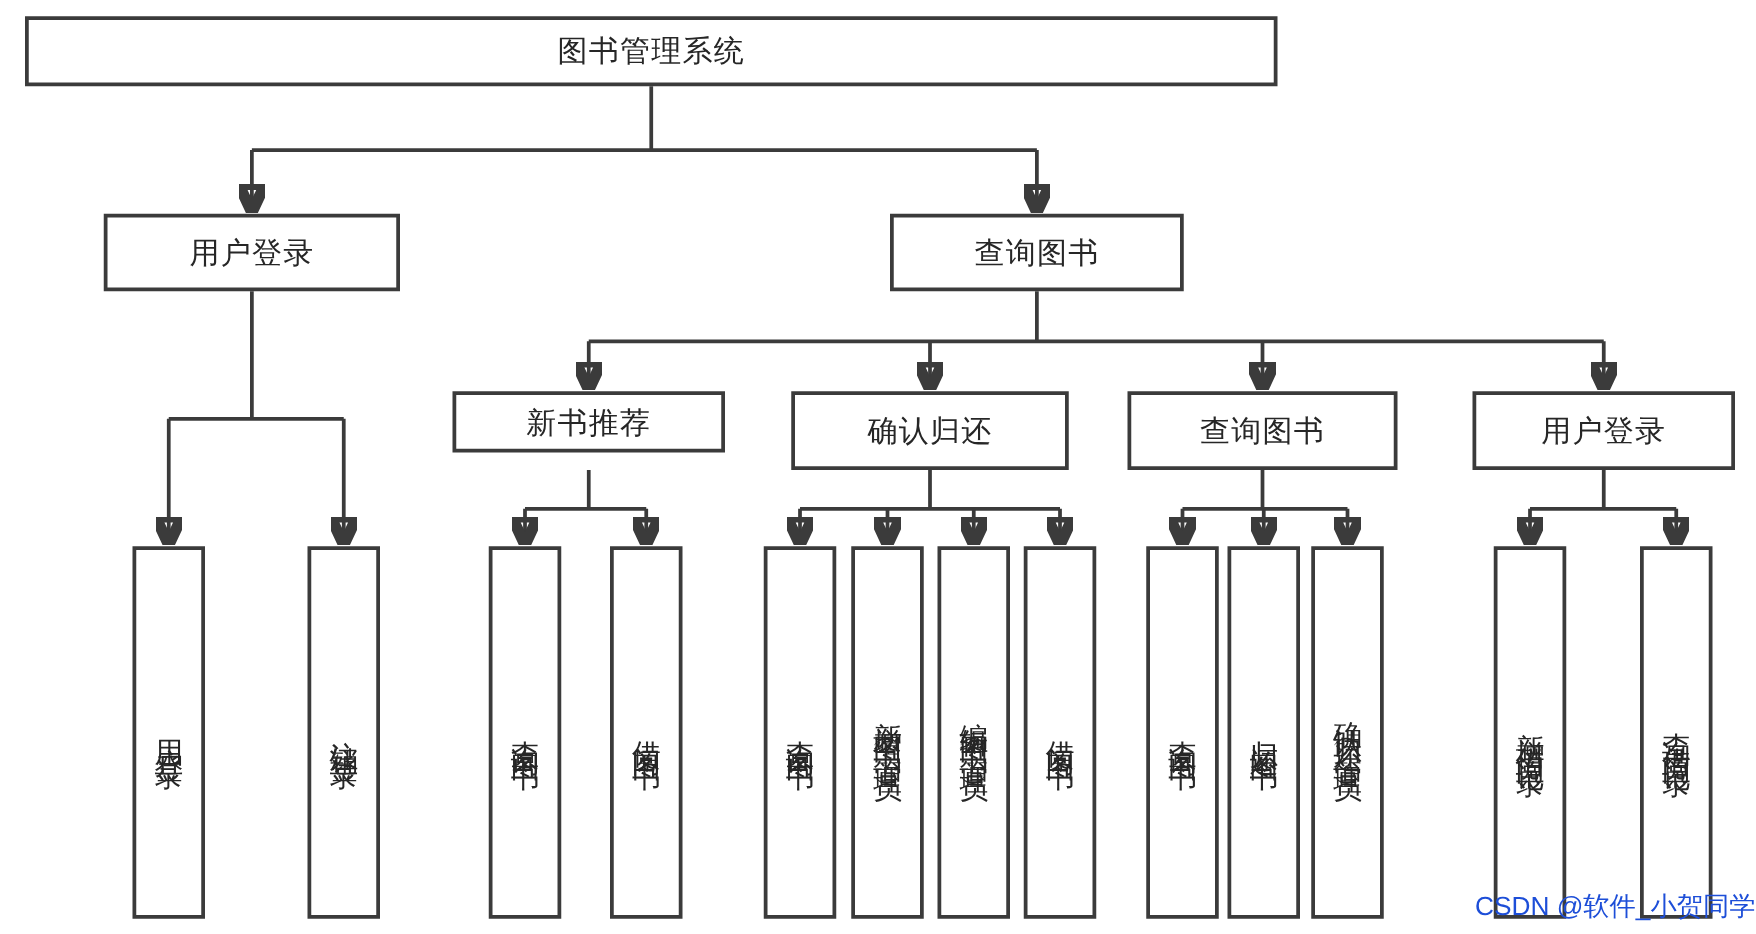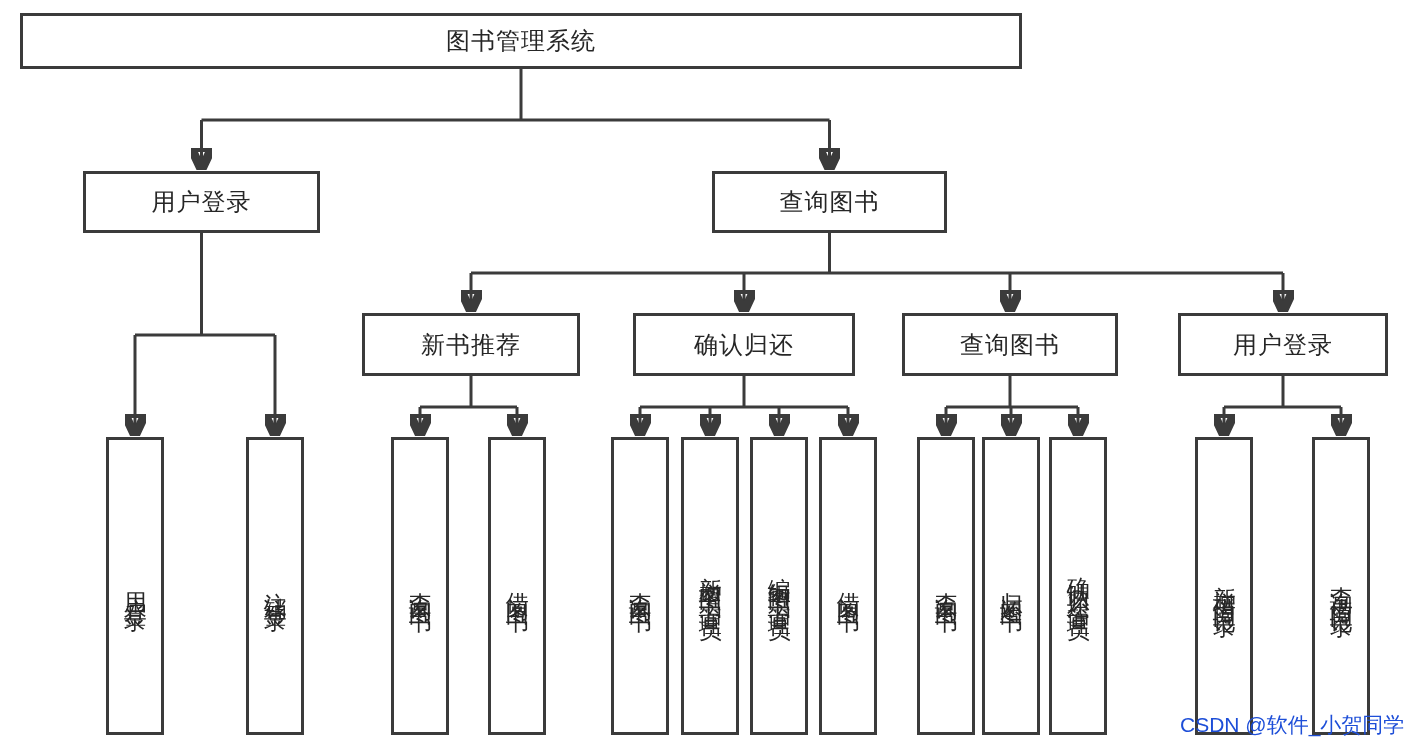--- a/index.html
+++ b/index.html
@@ -120,21 +120,21 @@
     <span>图书管理系统</span>
   </div>
 
   <div class="node hnode" style="left:83px; top:171px; width:237px; height:62px;">
     <span>用户登录</span>
   </div>
   <div class="node hnode" style="left:712px; top:171px; width:235px; height:62px;">
     <span>查询图书</span>
   </div>
 
-  <div class="node hnode" style="left:362px; top:313px; width:218px; height:63px;">
+  <div class="node hnode" style="left:362px; top:313px; width:218px; height:49px;">
     <span>新书推荐</span>
   </div>
   <div class="node hnode" style="left:633px; top:313px; width:222px; height:63px;">
     <span>确认归还</span>
   </div>
   <div class="node hnode" style="left:902px; top:313px; width:216px; height:63px;">
     <span>查询图书</span>
   </div>
   <div class="node hnode" style="left:1178px; top:313px; width:210px; height:63px;">
     <span>用户登录</span>

